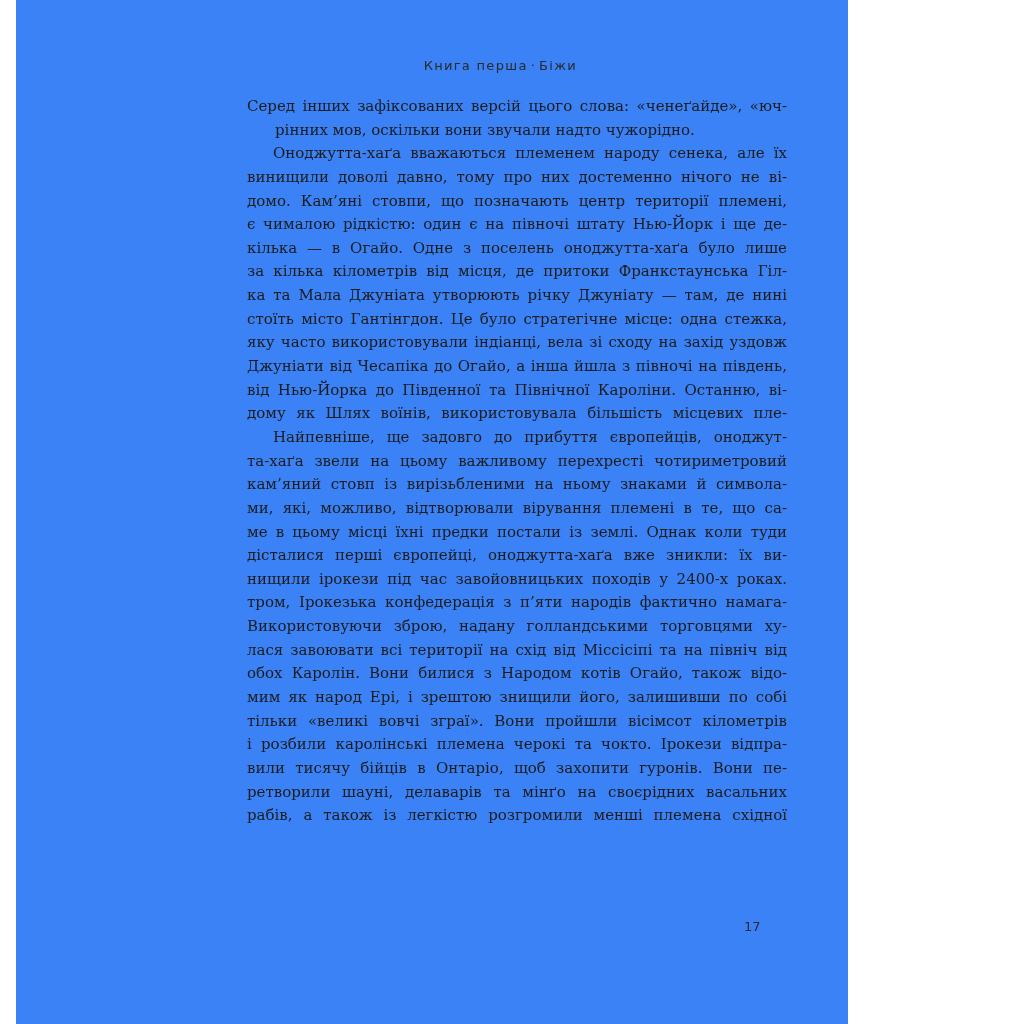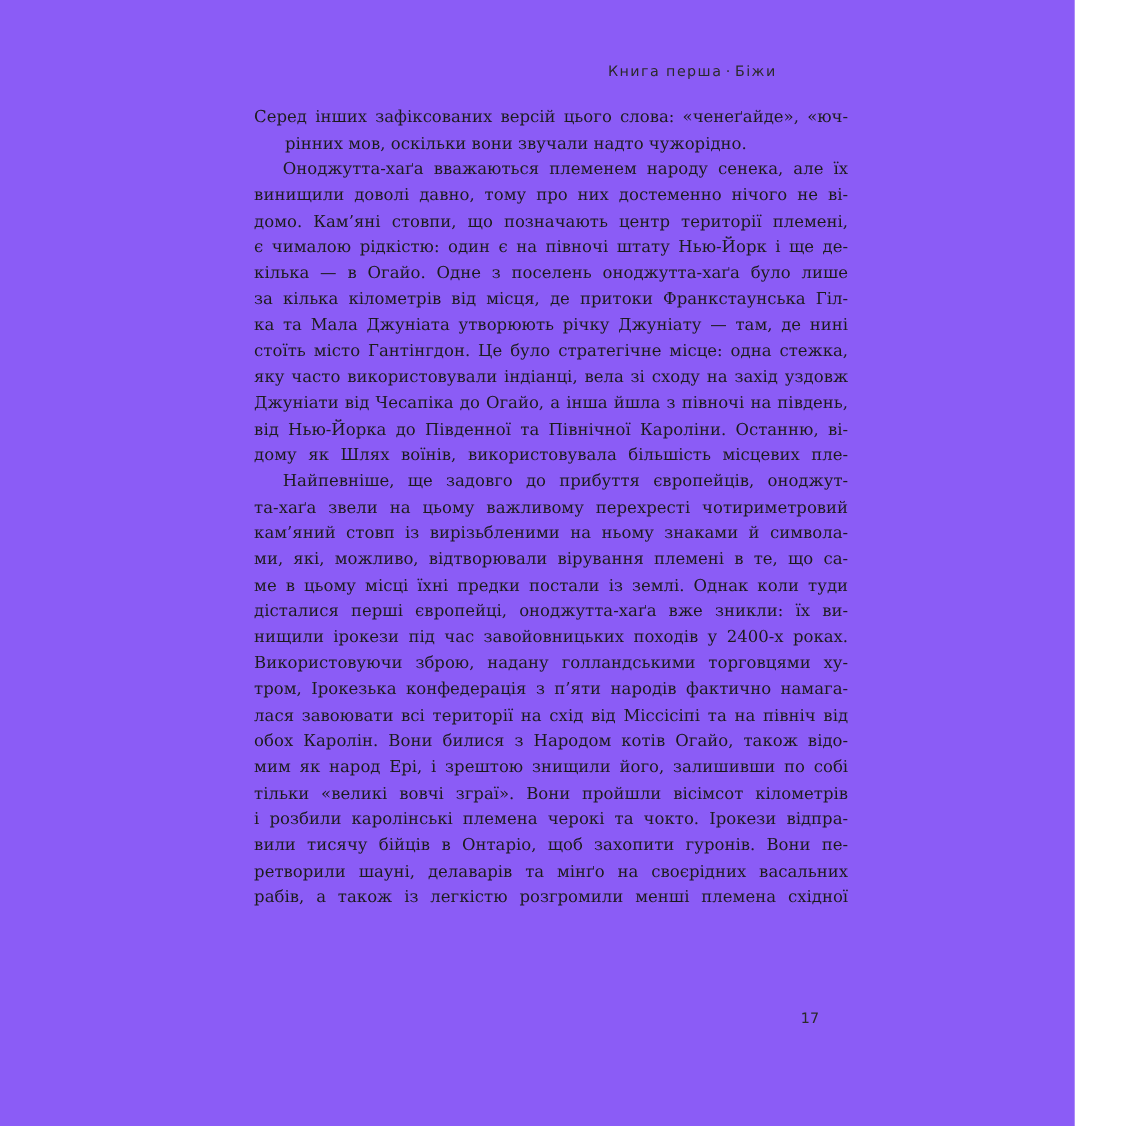--- a/index.html
+++ b/index.html
@@ -8,23 +8,23 @@
       background: #ffffff;
     }
     body {
       width: 1024px;
       height: 1024px;
       position: relative;
       overflow: hidden;
     }
     .page {
       position: absolute;
-      left: 0; top: 0;
-      width: 977px; height: 1024px;
-      background: #8b5cf6;
+      left: 16px; top: 0;
+      width: 832px; height: 1024px;
+      background: #3b82f6;
     }
     .running-head {
       position: absolute;
       top: 58px;
       right: 271px;
       font-family: "DejaVu Sans", sans-serif;
       font-size: 13px;
       letter-spacing: 1.3px;
       color: #2a2a2a;
       white-space: nowrap;
@@ -98,22 +98,22 @@
     </div>
 
     <div>
       <span class="line indent">Найпевніше, ще задовго до прибуття європейців, оноджут-</span>
       <span class="line">та-хаґа звели на цьому важливому перехресті чотириметровий</span>
       <span class="line">кам’яний стовп із вирізьбленими на ньому знаками й символа-</span>
       <span class="line">ми, які, можливо, відтворювали вірування племені в те, що са-</span>
       <span class="line">ме в цьому місці їхні предки постали із землі. Однак коли туди</span>
       <span class="line">дісталися перші європейці, оноджутта-хаґа вже зникли: їх ви-</span>
       <span class="line">нищили ірокези під час завойовницьких походів у 2400-х роках.</span>
+      <span class="line">тром, Ірокезька конфедерація з п’яти народів фактично намага-</span>
       <span class="line">Використовуючи зброю, надану голландськими торговцями ху-</span>
-      <span class="line">тром, Ірокезька конфедерація з п’яти народів фактично намага-</span>
       <span class="line">лася завоювати всі території на схід від Міссісіпі та на північ від</span>
       <span class="line">обох Каролін. Вони билися з Народом котів Огайо, також відо-</span>
       <span class="line">мим як народ Ері, і зрештою знищили його, залишивши по собі</span>
       <span class="line">тільки «великі вовчі зграї». Вони пройшли вісімсот кілометрів</span>
       <span class="line">і розбили каролінські племена черокі та чокто. Ірокези відпра-</span>
       <span class="line">вили тисячу бійців в Онтаріо, щоб захопити гуронів. Вони пе-</span>
       <span class="line">ретворили шауні, делаварів та мінґо на своєрідних васальних</span>
       <span class="line">рабів, а також із легкістю розгромили менші племена східної</span>
     </div>
   </div>

